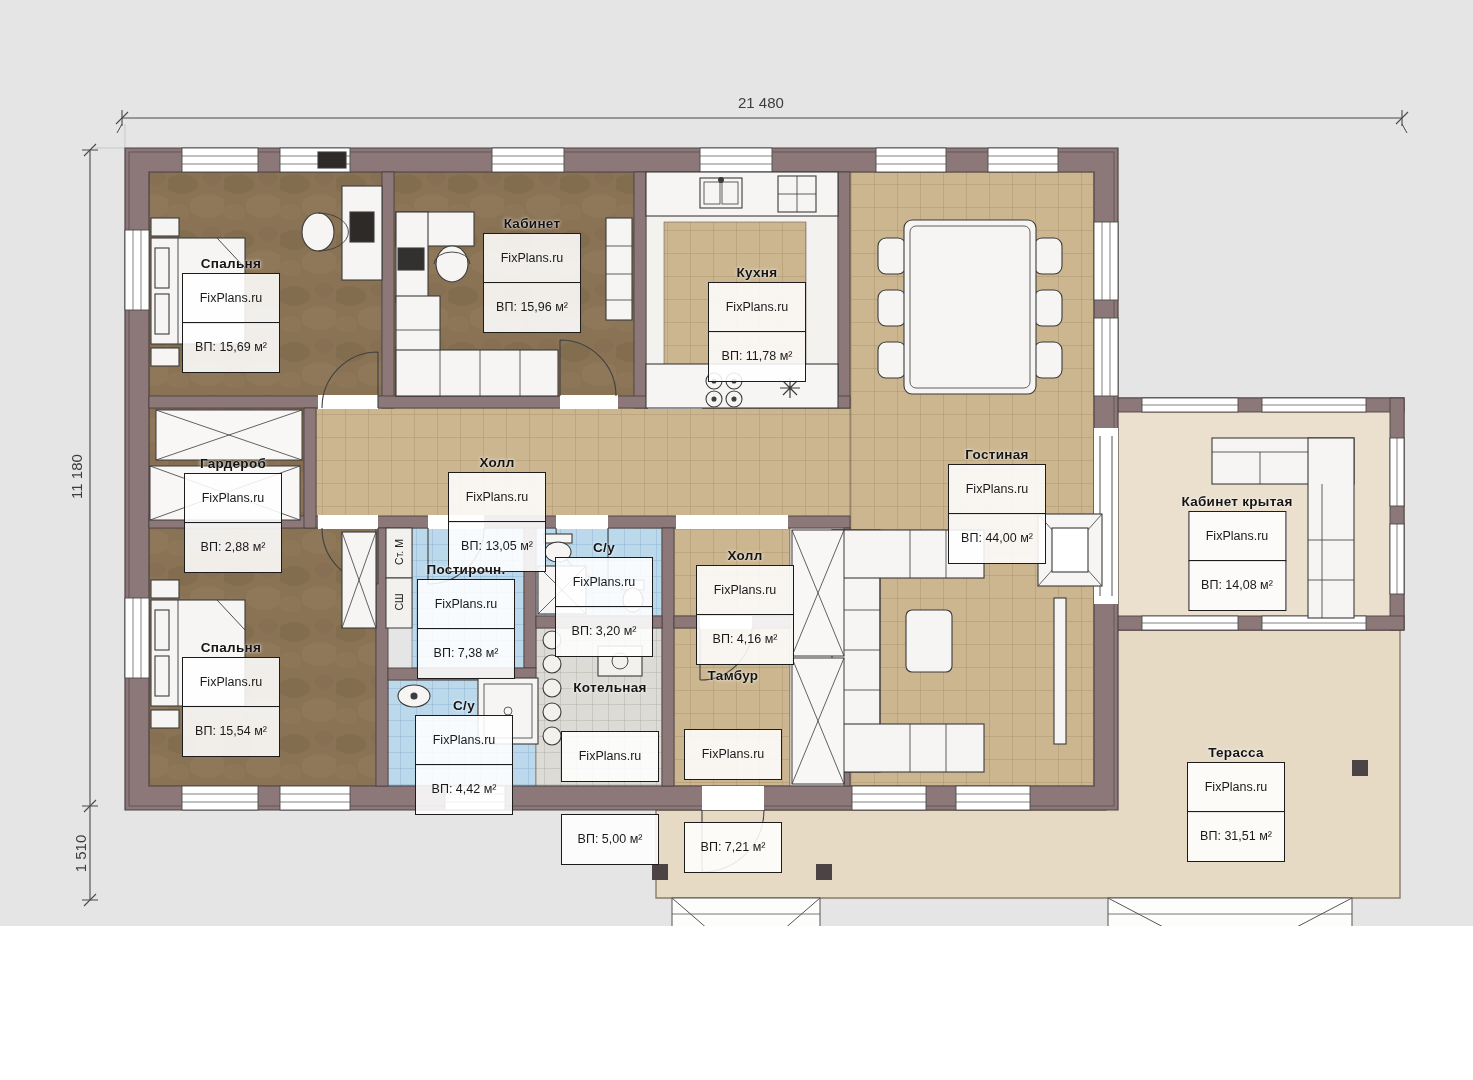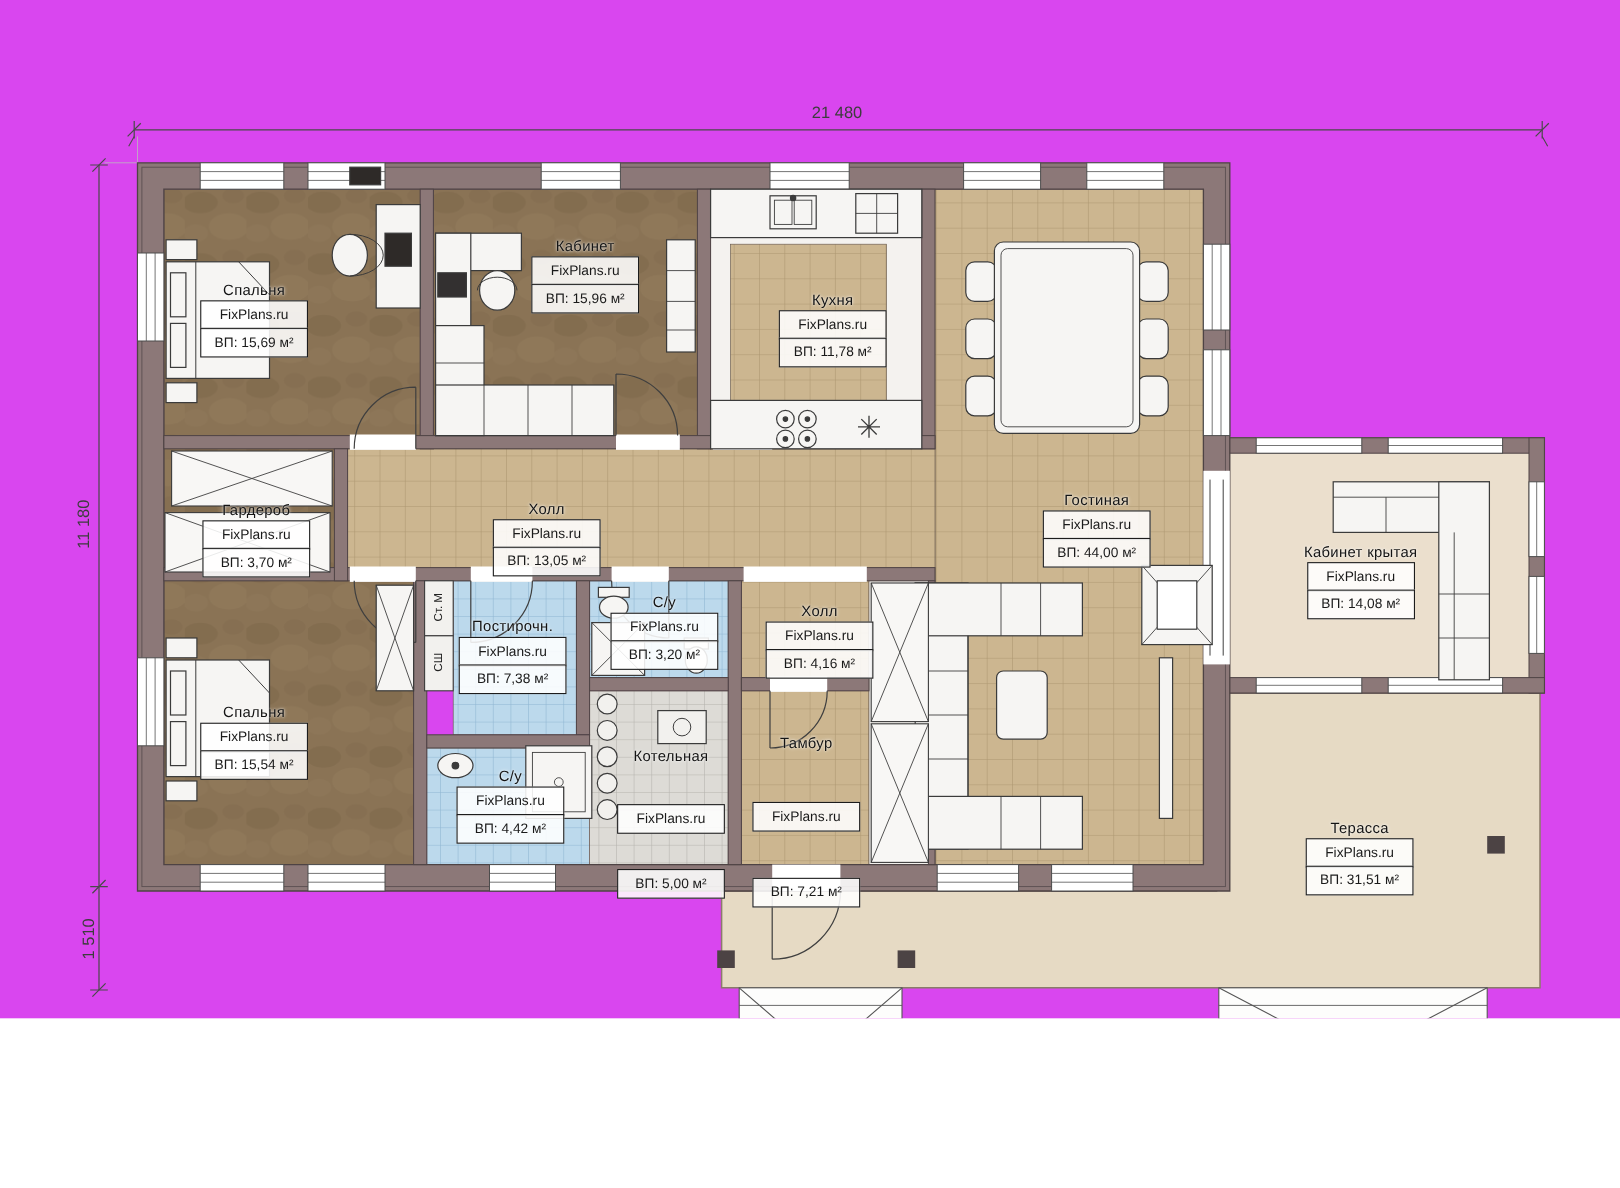--- a/index.html
+++ b/index.html
@@ -1,27 +1,27 @@
 <!DOCTYPE html>
 <html><head>
 <meta charset="utf-8">
 <style>
   html,body{margin:0;padding:0;background:#ffffff;}
   .canvas{
-    position:relative;width:1473px;height:926px;background:#d946ef;overflow:hidden;
+    position:relative;width:1473px;height:926px;background:#e5e5e5;overflow:hidden;
     font-family:"Liberation Sans", sans-serif;color:#1a1a1a;
   }
   .plan-svg{position:absolute;left:0;top:0;}
   
   .rlabel{position:absolute;transform:translateX(-50%);display:flex;flex-direction:column;align-items:center;z-index:6;}
-  .rlabel .rname{font-weight:normal;font-size:13.5px;letter-spacing:.3px;margin-bottom:2px;color:#141414;
+  .rlabel .rname{font-weight:bold;font-size:13.5px;letter-spacing:.3px;margin-bottom:2px;color:#141414;
     text-shadow:0 0 2px rgba(255,255,255,.85),0 0 4px rgba(255,255,255,.6);white-space:nowrap;}
   .rlabel .wm,.rlabel .ar{
     box-sizing:border-box;min-width:98px;text-align:center;border:1.7px solid #1c1c1c;
-    background:rgba(255,255,255,0.88);font-size:12.5px;line-height:17px;padding:4px 5px;white-space:nowrap;}
+    background:rgba(255,255,255,0.88);font-size:12.5px;line-height:17px;padding:16px 5px;white-space:nowrap;}
   .rlabel .ar{margin-top:-1.7px;}
   
   .dim{position:absolute;font-size:15px;color:#3d3d3d;z-index:5;white-space:nowrap;}
   .dim.vert{transform:rotate(-90deg);transform-origin:center;}
   
   .vlabel{position:absolute;font-size:10.5px;color:#222;transform:rotate(-90deg);transform-origin:center;
     width:46px;text-align:center;z-index:6;white-space:nowrap;}
 </style>
 </head>
 <body>
@@ -360,21 +360,21 @@
 
 <div class="rlabel" style="left:997px;top:447px;">
   <div class="rname">Гостиная</div>
   <div class="wm">FixPlans.ru</div>
   <div class="ar">ВП: 44,00 м²</div>
 </div>
 
 <div class="rlabel" style="left:233px;top:456px;align-items:center;">
   <div class="rname">Гардероб</div>
   <div class="wm">FixPlans.ru</div>
-  <div class="ar">ВП: 3,70 м²</div>
+  <div class="ar">ВП: 2,88 м²</div>
 </div>
 
 <div class="rlabel" style="left:497px;top:455px;">
   <div class="rname">Холл</div>
   <div class="wm">FixPlans.ru</div>
   <div class="ar">ВП: 13,05 м²</div>
 </div>
 
 <div class="rlabel" style="left:1237px;top:494px;">
   <div class="rname">Кабинет крытая</div>

